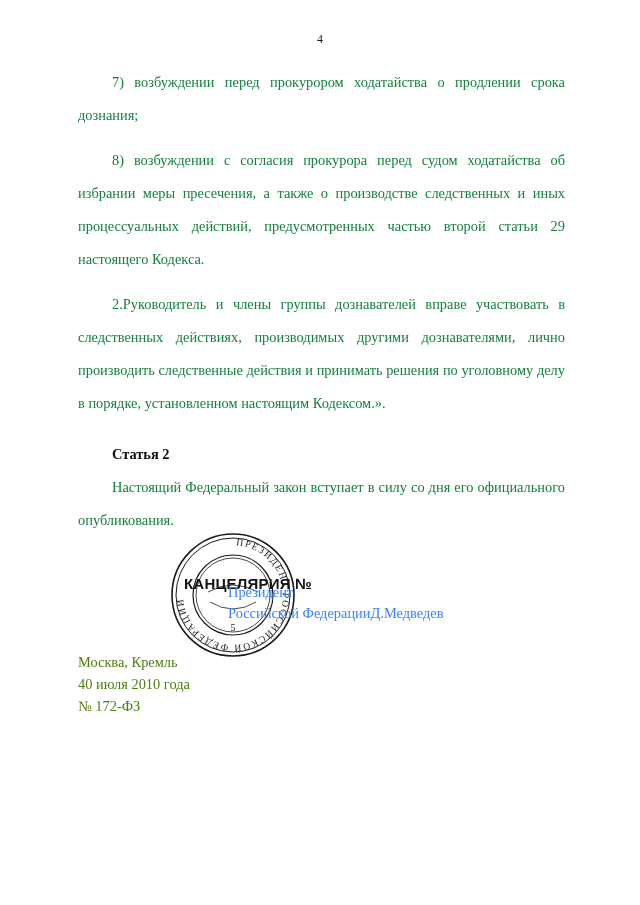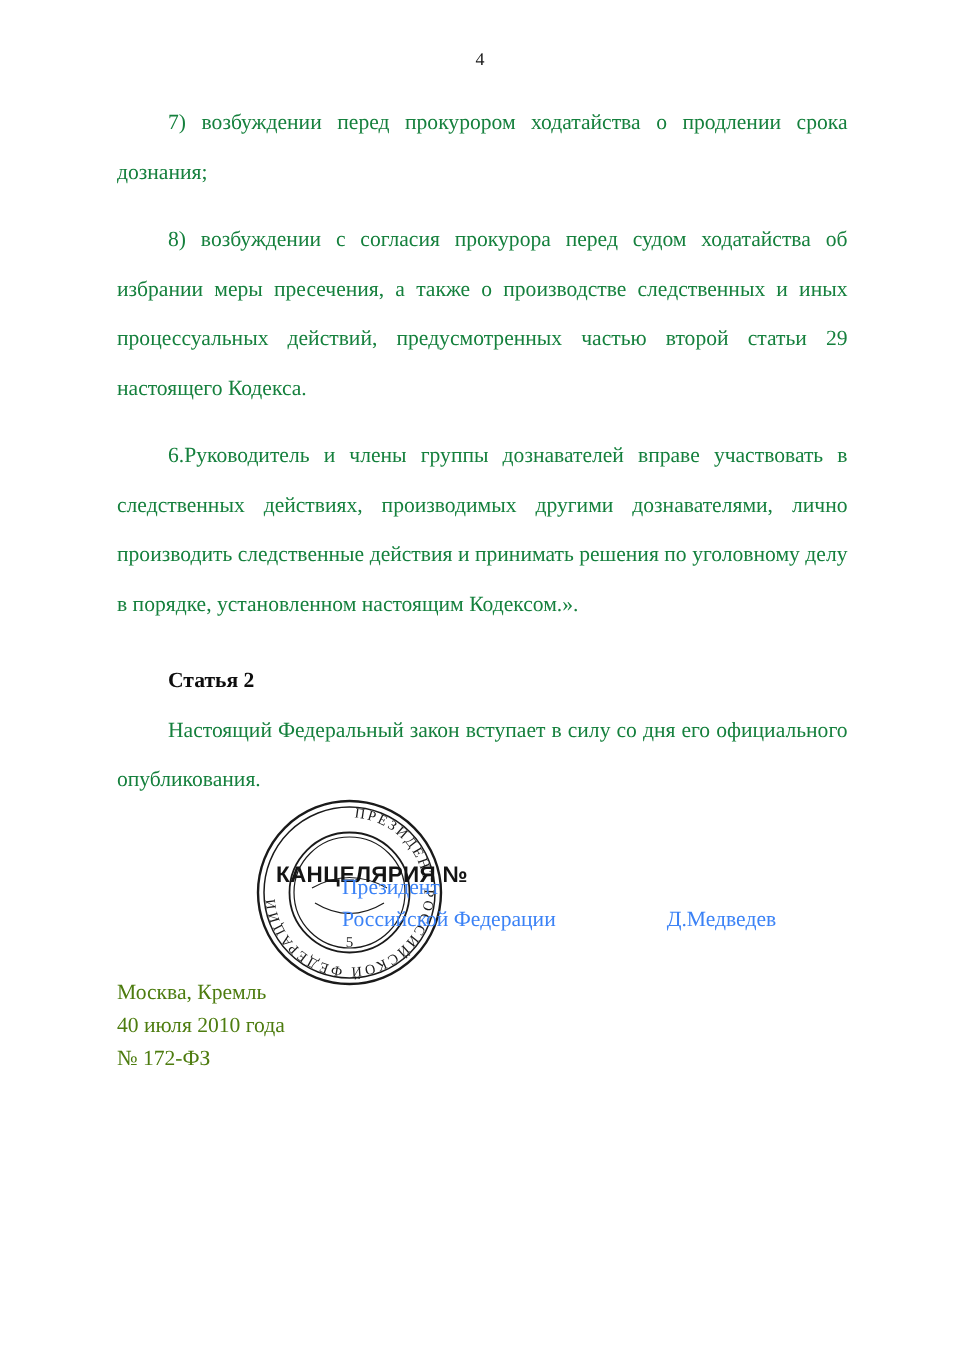--- a/index.html
+++ b/index.html
@@ -72,21 +72,20 @@
     width: 330px;
     font-size: 14.4px;
     line-height: 21px;
     color: #3b82f6;
   }
   .sig-line {
     white-space: nowrap;
   }
   .sig-name {
     display: inline-block;
-    margin-left: 74px;
     text-align: center;
   }
 
   .stamp {
     position: absolute;
     top: 530px;
     left: 168px;
     width: 130px;
     height: 130px;
   }
@@ -120,21 +119,21 @@
 <div class="page">
 
   <div class="page-number">4</div>
 
   <div class="content">
 
     <p class="para">7) возбуждении перед прокурором ходатайства о продлении срока дознания;</p>
 
     <p class="para spaced">8) возбуждении с согласия прокурора перед судом ходатайства об избрании меры пресечения, а также о производстве следственных и иных процессуальных действий, предусмотренных частью второй статьи 29 настоящего Кодекса.</p>
 
-    <p class="para spaced">6.Руководитель и члены группы дознавателей вправе участвовать в следственных действиях, производимых другими дознавателями, лично производить следственные действия и принимать решения по уголовному делу в порядке, установленном настоящим Кодексом.».</p>
+    <p class="para spaced">2.Руководитель и члены группы дознавателей вправе участвовать в следственных действиях, производимых другими дознавателями, лично производить следственные действия и принимать решения по уголовному делу в порядке, установленном настоящим Кодексом.».</p>
 
     <p class="heading">Статья 2</p>
 
     <p class="para">Настоящий Федеральный закон вступает в силу со дня его официального опубликования.</p>
 
   </div>
 
   <div class="stamp">
     <svg width="130" height="130" viewBox="0 0 130 130" xmlns="http://www.w3.org/2000/svg">
       <defs>

